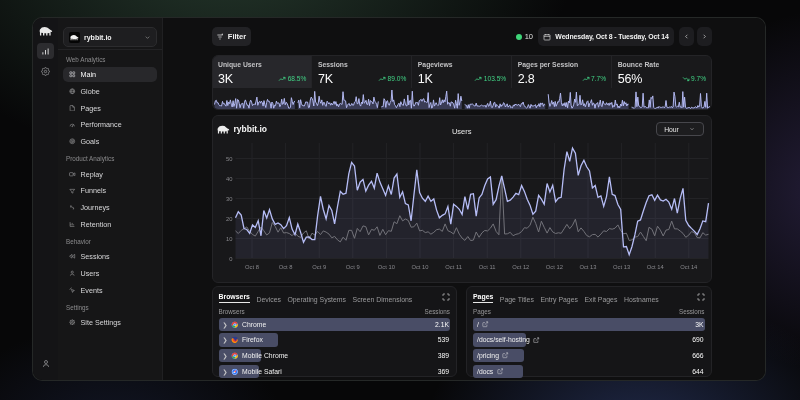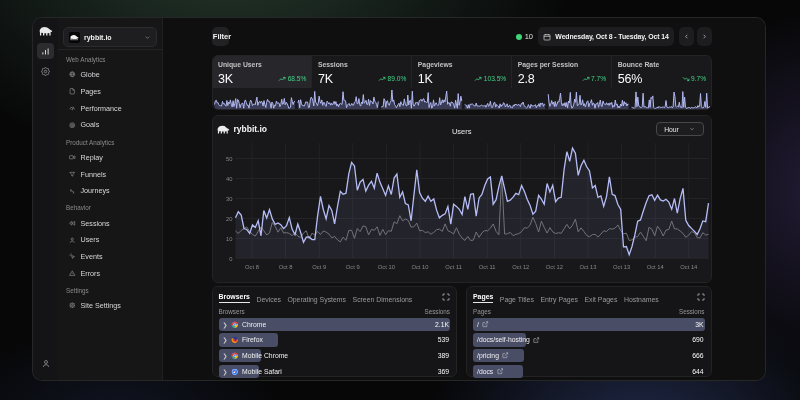--- a/index.html
+++ b/index.html
@@ -36,21 +36,21 @@
 .sidebar .item.on { background:#28282b; color:#fafafa; }
 .sidebar .item svg { flex:none; color:#a5a5a7; }
 .sidebar .item.on svg { color:#ececee; }
 .sidebar .sep { height:1px; background:#232325; margin:2px -5px 0 -5px; }
 
 .main { flex:1; background:#0f0f10; position:relative; }
 .content { width:500.5px; margin-left:48.5px; position:relative; }
 
 .topbar { display:flex; align-items:center; margin-top:9px; height:19px; }
 .btn { background:#222225; border-radius:5px; display:flex; align-items:center; justify-content:center; gap:4px; height:19px; color:#f2f2f2; font-size:7.5px; font-weight:bold; white-space:nowrap; }
-#filter { width:17px; }
+#filter { width:39px; }
 .topbar .right { margin-left:auto; display:flex; align-items:center; gap:5px; }
 .live { display:flex; align-items:center; gap:3px; font-size:7.5px; color:#e0e0e0; }
 .dot { width:6px; height:6px; border-radius:50%; background:#3fd679; }
 #daterange { width:136px; gap:4px; background:#1d1d20; font-size:6.9px; letter-spacing:-0.1px; }
 .navbtn { width:15px; background:#1d1d20; color:#cfcfcf; font-weight:normal; }
 
 .stats { margin-top:9px; background:#19191b; border:1px solid #242427; border-radius:6px; overflow:hidden; }
 .statcards { display:flex; height:32px; }
 .stat { flex:1; padding:4.5px 0 0 5.5px; border-right:1px solid #242427; position:relative; }
 .stat:last-child { border-right:none; }
@@ -113,20 +113,26 @@
             <path fill="#f2f2f2" d="M2.2 21 L2.2 14.5 Q0.5 11 2.2 7.5 Q5.5 2 13 2 Q19.5 2 22 5.5 Q24.5 8 28.6 10 Q30.4 11 29.9 13.4 L26.6 12.7 L26.6 21 L23.6 21 L23.6 15.5 L19.4 16 L19.4 21 L16.4 21 L16.4 16 L12.2 16 L12.2 21 L9.2 21 L9.2 15.5 L5.2 15.2 L5.2 21 Z"></path>
           </svg>
         </span>
     <b>rybbit.io</b>
     <svg class="chev" width="7" height="7" viewBox="0 0 24 24" fill="none" stroke="currentColor" stroke-width="2.2">
           <path d="M6 9 L12 15 L18 9"></path>
         </svg>
   </div>
   <div class="sep"></div>
   <div class="group">Web Analytics</div>
+  <div class="item on"><svg width="6.5" height="6.5" viewBox="0 0 24 24" fill="none" stroke="currentColor" stroke-width="2">
+          <rect x="3" y="3" width="7" height="7" rx="1"></rect>
+          <rect x="14" y="3" width="7" height="7" rx="1"></rect>
+          <rect x="3" y="14" width="7" height="7" rx="1"></rect>
+          <rect x="14" y="14" width="7" height="7" rx="1"></rect>
+        </svg>Main</div>
   <div class="item"><svg width="6.5" height="6.5" viewBox="0 0 24 24" fill="none" stroke="currentColor" stroke-width="2">
           <circle cx="12" cy="12" r="9"></circle>
           <path d="M3 12 H21 M12 3 Q16.5 7.5 16.5 12 Q16.5 16.5 12 21 Q7.5 16.5 7.5 12 Q7.5 7.5 12 3"></path>
         </svg>Globe</div>
   <div class="item"><svg width="6.5" height="6.5" viewBox="0 0 24 24" fill="none" stroke="currentColor" stroke-width="2">
           <path d="M14 2 H6 a2 2 0 0 0 -2 2 v16 a2 2 0 0 0 2 2 h12 a2 2 0 0 0 2-2 V8 Z"></path>
           <path d="M14 2 V8 H20"></path>
         </svg>Pages</div>
   <div class="item"><svg width="6.5" height="6.5" viewBox="0 0 24 24" fill="none" stroke="currentColor" stroke-width="2">
           <path d="M4 16 A8 8 0 0 1 20 16"></path>
@@ -142,36 +148,36 @@
   <div class="item"><svg width="6.5" height="6.5" viewBox="0 0 24 24" fill="none" stroke="currentColor" stroke-width="2">
           <rect x="2" y="6" width="13" height="12" rx="2"></rect>
           <path d="M15 10.5 L22 7 V17 L15 13.5"></path>
         </svg>Replay</div>
   <div class="item"><svg width="6.5" height="6.5" viewBox="0 0 24 24" fill="none" stroke="currentColor" stroke-width="2">
           <path d="M3 5 H21 L14.5 12.5 V19 L9.5 16.5 V12.5 Z"></path>
         </svg>Funnels</div>
   <div class="item"><svg width="6.5" height="6.5" viewBox="0 0 24 24" fill="none" stroke="currentColor" stroke-width="2">
           <path d="M7 4 V8 M7 8 Q7 12 12 12 Q17 12 17 16 M7 8 Q7 12 4 13 M17 16 V20 M17 16 L14 18"></path>
         </svg>Journeys</div>
+  <div class="item"><svg width="6.5" height="6.5" viewBox="0 0 24 24" fill="none" stroke="currentColor" stroke-width="2">
+          <path d="M4 4 V20 H20"></path>
+          <path d="M7 16 V10 M12 16 V7 M17 16 V12"></path>
+        </svg>Retention</div>
   <div class="group">Behavior</div>
   <div class="item"><svg width="6.5" height="6.5" viewBox="0 0 24 24" fill="none" stroke="currentColor" stroke-width="2">
           <path d="M11 19 L2 12 L11 5 Z M21 19 L12 12 L21 5 Z"></path>
         </svg>Sessions</div>
   <div class="item"><svg width="6.5" height="6.5" viewBox="0 0 24 24" fill="none" stroke="currentColor" stroke-width="2">
           <circle cx="12" cy="8" r="4"></circle>
           <path d="M5 21 Q5 15 12 15 Q19 15 19 21"></path>
         </svg>Users</div>
   <div class="item"><svg width="6.5" height="6.5" viewBox="0 0 24 24" fill="none" stroke="currentColor" stroke-width="2">
           <path d="M9 9 L20 13 L15 15 L13 20 Z"></path>
           <path d="M4 4 L7 7 M2 9 H5 M9 2 V5"></path>
         </svg>Events</div>
-  <div class="item"><svg width="6.5" height="6.5" viewBox="0 0 24 24" fill="none" stroke="currentColor" stroke-width="2">
-          <path d="M12 3 L22 20 H2 Z"></path>
-          <path d="M12 10 V14 M12 17 V17.5"></path>
-        </svg>Errors</div>
   <div class="group">Settings</div>
   <div class="item"><svg width="6.5" height="6.5" viewBox="0 0 24 24" fill="none" stroke="currentColor" stroke-width="2">
           <circle cx="12" cy="12" r="3"></circle>
           <path d="M12 2 L14 5 H10 Z M12 22 L10 19 H14 Z M2 12 L5 10 V14 Z M22 12 L19 14 V10 Z M4.9 4.9 L8.4 6 L6 8.4 Z M19.1 19.1 L15.6 18 L18 15.6 Z M19.1 4.9 L18 8.4 L15.6 6 Z M4.9 19.1 L6 15.6 L8.4 18 Z"></path>
         </svg>Site Settings</div>
 </div>
 <div class="main">
 <div class="content">
   <div class="topbar">
     <div class="btn" id="filter"><svg width="8" height="8" viewBox="0 0 24 24" fill="none" stroke="#e8e8e8" stroke-width="2.2">

